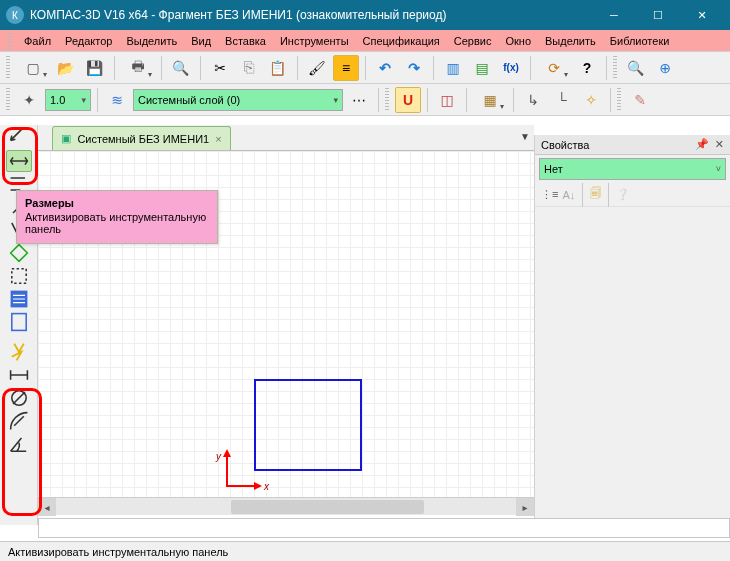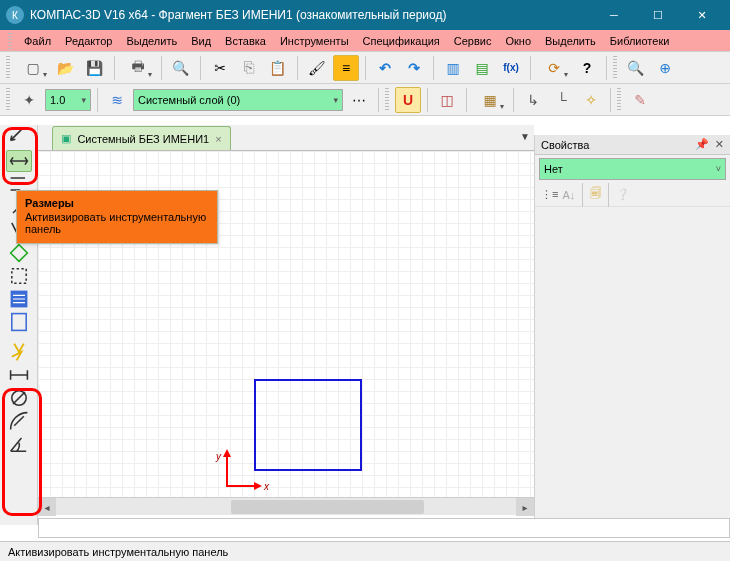--- a/index.html
+++ b/index.html
@@ -56,21 +56,21 @@
 .origin .y-axis { position:absolute; left:0; top:-34px; width:2px; height:34px; background:red; }
 .origin .y-axis::after{content:"";position:absolute;left:-3px;top:-6px;border:4px solid transparent;border-bottom:8px solid red;}
 .origin .lbl { position:absolute; font-size:10px; color:#a00; font-style:italic; }
 .rect-blue { position:absolute; left:216px; top:228px; width:108px; height:92px; border:2px solid #1514d8; }
 .hscroll { position:absolute; left:0; right:0; bottom:0; height:18px; background:#e8e8e8; border-top:1px solid #ccc; display:flex; }
 .hscroll .sb-btn { width:18px; height:18px; background:#d6d6d6; display:flex;align-items:center;justify-content:center;font-size:10px;color:#555; }
 .hscroll .track { flex:1; position:relative; }
 .hscroll .thumb { position:absolute; left:38%; width:42%; height:14px; top:2px; background:#cfcfcf; border-radius:2px; }
 
 
-.tooltip { position:absolute; left:16px; top:190px; width:202px; background:#f97316; border:1px solid #b6b6a2; padding:6px 8px 8px; z-index:150; box-shadow:1px 1px 3px rgba(0,0,0,0.15); }
+.tooltip { position:absolute; left:16px; top:190px; width:202px; background:#f9a8d4; border:1px solid #b6b6a2; padding:6px 8px 8px; z-index:150; box-shadow:1px 1px 3px rgba(0,0,0,0.15); }
 .tooltip .tt-title { font-weight:bold; font-size:11px; margin-bottom:2px; }
 .tooltip .tt-body { font-size:11px; }
 
 
 .right-panel { position:absolute; right:0; top:135px; width:196px; height:390px; background:#f0f0f0; border-left:1px solid #d0d0d0; }
 .panel-header { height:20px; background:#e7e7e7; border-bottom:1px solid #c8c8c8; display:flex; align-items:center; padding:0 6px; font-size:11px; }
 .panel-header .pins { margin-left:auto; display:flex; gap:6px; color:#555; }
 .panel-combo { margin:3px 4px; }
 .panel-toolbar { height:24px; display:flex; align-items:center; gap:4px; padding:0 6px; border-bottom:1px solid #e0e0e0; }
 

